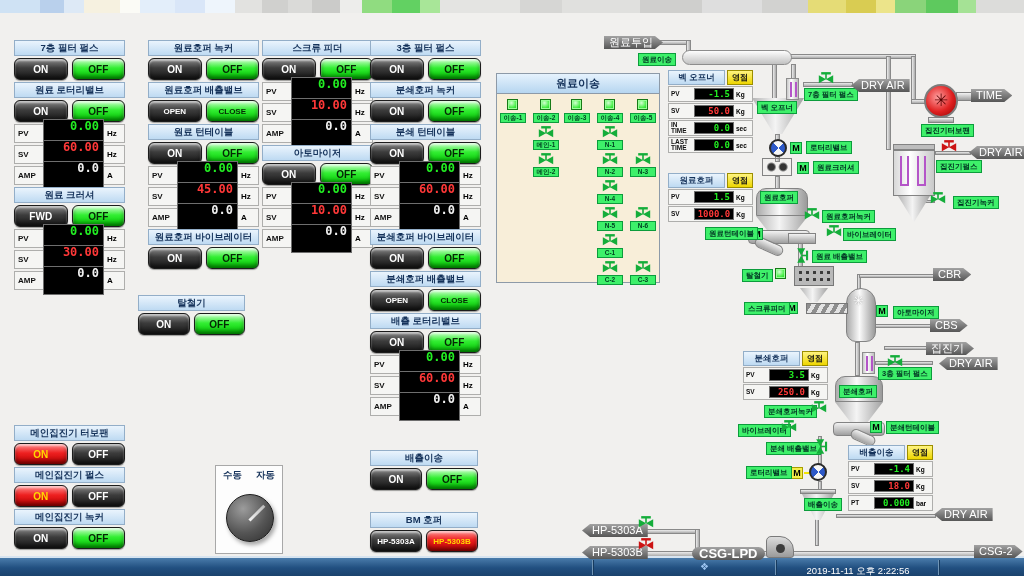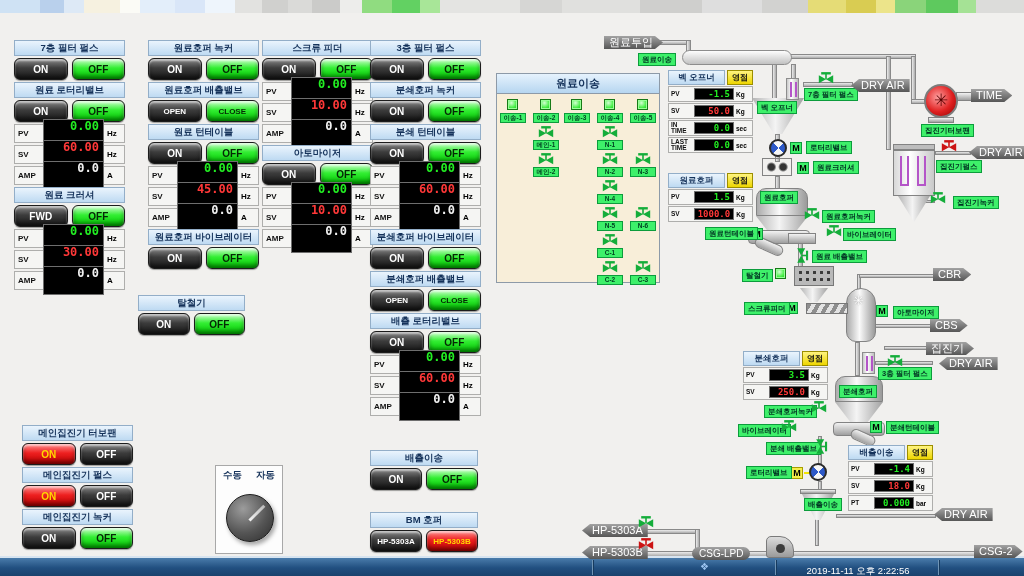--- a/index.html
+++ b/index.html
@@ -40,21 +40,21 @@
 
 .pipe{position:absolute;background:linear-gradient(#ececec,#ababab);border:1px solid #898989}
 .pipev{position:absolute;background:linear-gradient(90deg,#ececec,#ababab);border:1px solid #898989}
 .pipe.red,.pipev.red{background:linear-gradient(#ff7a7a,#c40000);border-color:#8c0000}
 .yl{position:absolute;background:#f3e400;height:2px}
 .capsule{position:absolute;left:682px;top:50px;width:110px;height:15px;background:linear-gradient(#fdfdfd,#c2c2c2);border:1px solid #8d8d8d;border-radius:8px}
 .glabel{position:absolute;background:#3ef06a;border:1px solid #0c9c3c;color:#032;font-size:7.5px;font-weight:bold;padding:1px 3px;white-space:nowrap;line-height:9px;z-index:5}
 .al{position:absolute;background:linear-gradient(#a2a2a2,#565656);color:#fff;font-size:11px;font-weight:normal;white-space:nowrap;line-height:9px;z-index:5}
 .al.r{padding:2px 10px 2px 5px;clip-path:polygon(0 0,calc(100% - 8px) 0,100% 50%,calc(100% - 8px) 100%,0 100%)}
 .al.l{padding:2px 5px 2px 10px;clip-path:polygon(8px 0,100% 0,100% 100%,8px 100%,0 50%)}
-.clabel{position:absolute;background:linear-gradient(#a2a2a2,#565656);color:#fff;font-size:10px;font-weight:normal;padding:2px 7px;border-radius:7px;line-height:9px;z-index:5}
+.clabel{position:absolute;background:linear-gradient(#a2a2a2,#565656);color:#fff;font-size:13px;font-weight:bold;padding:2px 7px;border-radius:7px;line-height:9px;z-index:5}
 .mbox{position:absolute;width:12px;height:12px;background:#3ef06a;border:1px solid #0c9c3c;color:#000;font-size:9px;font-weight:bold;text-align:center;line-height:10px;z-index:5}
 .mbox.y{background:#f5ee4a;border-color:#a89e00}
 .valve{position:absolute;width:16px;height:13px;color:#14ad3a;z-index:6}
 .valve.red{color:#cc1414}
 .valve.vert{transform:rotate(90deg)}
 .rotv{position:absolute;width:18px;height:18px;border-radius:50%;border:2px solid #2a2a2a;background:conic-gradient(from 45deg,#2d59c8 0 90deg,#f6f6f6 90deg 180deg,#2d59c8 180deg 270deg,#f6f6f6 270deg);z-index:4}
 .metalh{background:linear-gradient(#f2f2f2,#9f9f9f)}
 .metalv{background:linear-gradient(90deg,#ababab,#fafafa 45%,#9a9a9a)}
 .cone{position:absolute;background:linear-gradient(90deg,#b4b4b4,#f4f4f4 45%,#a2a2a2)}
 .shape{position:absolute;border:1px solid #838383}
@@ -304,21 +304,21 @@
 </div>
 
 <div class="col" style="left:370px;top:512px;width:108px">
   <div class="hd">BM 호퍼</div>
   <div class="bt">
         <div class="btn dk sm">HP-5303A</div>
         <div class="btn rd sm">HP-5303B</div>
       </div>
 </div>
 
-<div class="col" style="left:22px;top:425px;width:111px">
+<div class="col" style="left:14px;top:425px;width:111px">
   <div class="hd">메인집진기 터보팬</div>
   <div class="bt">
         <div class="btn rd">ON</div>
         <div class="btn dk">OFF</div>
       </div>
   <div class="hd">메인집진기 펄스</div>
   <div class="bt">
         <div class="btn rd">ON</div>
         <div class="btn dk">OFF</div>
       </div>

